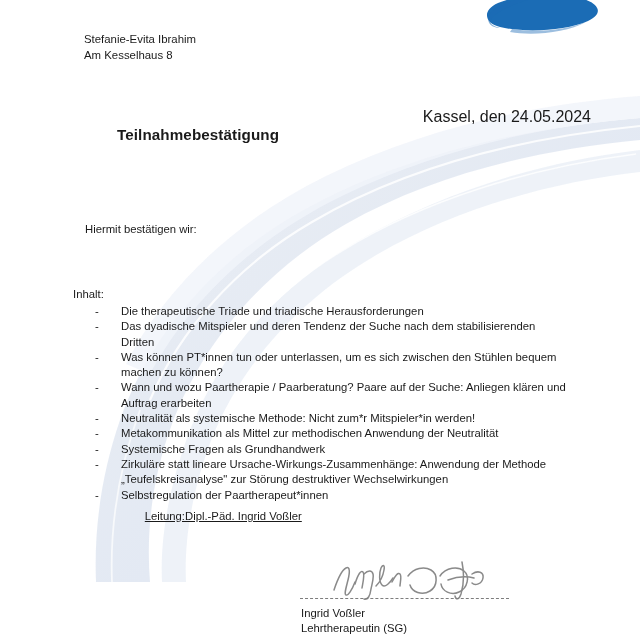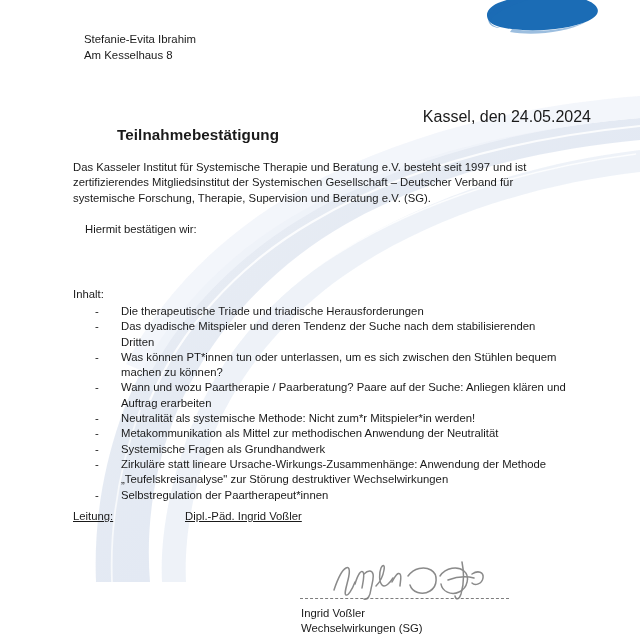--- a/index.html
+++ b/index.html
@@ -115,20 +115,21 @@
     font-size: 11.3px;
     line-height: 15.6px;
   }
   #details table { border-collapse: collapse; }
   #details td { padding: 0; vertical-align: top; }
   #details td.key {
     width: 112px;
     text-decoration: underline;
     text-underline-offset: 1px;
     white-space: nowrap;
+    text-align: right;
   }
   #details td.val { white-space: nowrap; text-decoration: underline; }
 
   
   #sig-wrap {
     left: 300px;
     top: 558px;
     width: 230px;
   }
   #sig-mark {
@@ -211,21 +212,20 @@
 
   <div class="abs address">
     <div>Stefanie-Evita Ibrahim</div>
     <div>Am Kesselhaus 8</div>
   </div>
 
   <div class="abs placedate">Kassel, den 24.05.2024</div>
 
   <div class="abs doc-title">Teilnahmebestätigung</div>
 
-  <div class="abs body-text" id="intro">Das Kasseler Institut für Systemische Therapie und Beratung e.V. besteht seit 1997 und ist zertifizierendes Mitgliedsinstitut der Systemischen Gesellschaft – Deutscher Verband für systemische Forschung, Therapie, Supervision und Beratung e.V. (SG).</div>
 
   <div class="abs body-text" id="hiermit">Hiermit bestätigen wir:</div>
 
 
   <div class="abs" id="inhalt-label">Inhalt:</div>
 
   <div class="abs" id="inhalt-list">
     <div class="li">
       <span class="dash">-</span>
       <span class="txt">Die therapeutische Triade und triadische Herausforderungen</span>
@@ -286,17 +286,17 @@
         <path d="M80 20 C 86 12, 96 10, 103 14 C 110 18, 110 30, 102 35 C 94 40, 84 36, 82 29"></path>
         <path d="M112 20 C 118 11, 130 10, 136 15 C 142 20, 140 32, 131 36 C 123 40, 114 35, 113 28"></path>
         <path d="M134 6 C 136 16, 136 28, 133 38 C 131 44, 128 44, 127 40"></path>
         <path d="M120 24 C 128 21, 138 20, 146 22"></path>
         <path d="M144 18 C 150 14, 156 16, 155 22 C 154 28, 147 30, 144 27"></path>
       </g>
     </svg>
     <div id="sig-line"></div>
     <div id="sig-name">
       <div>Ingrid Voßler</div>
-      <div>Wechselwirkungen (SG)</div>
+      <div>Lehrtherapeutin (SG)</div>
     </div>
   </div>
 
 </div>
 
 </body></html>

